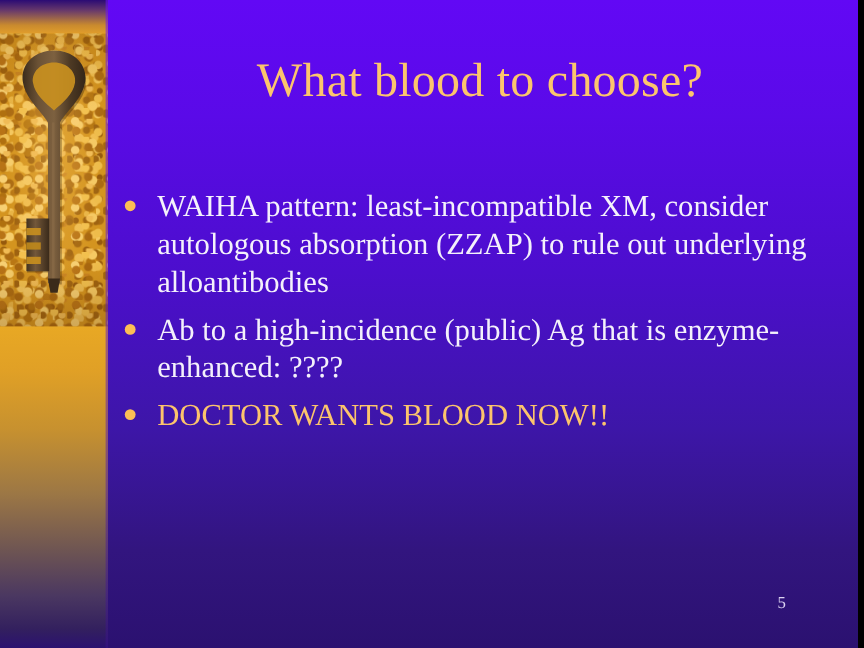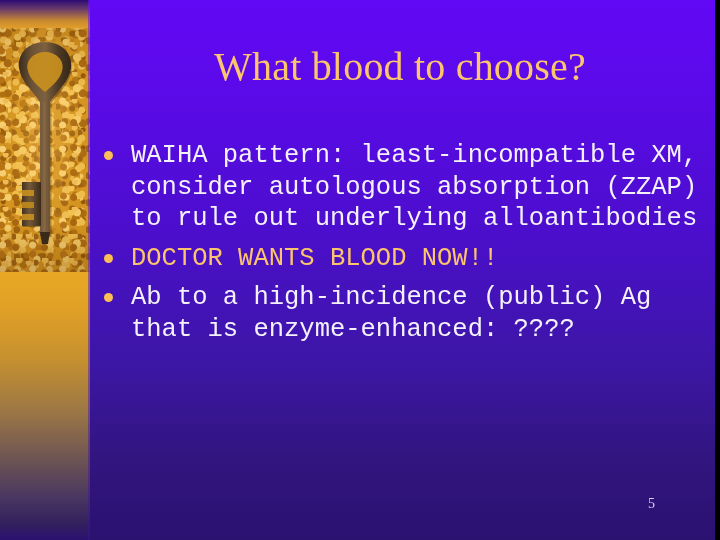--- a/index.html
+++ b/index.html
@@ -123,23 +123,22 @@
     font-size: 40px;
     line-height: 46px;
     letter-spacing: 0.2px;
     white-space: nowrap;
   }
 
   
   .body {
     position: absolute;
     left: 104px;
-    top: 140px;
+    top: 156px;
     width: 608px;
-    font-family: Liberation Mono, monospace;
   }
   .bullet-row {
     display: flex;
     align-items: flex-start;
     margin-bottom: 8px;
   }
   .bullet-dot {
     flex: 0 0 auto;
     width: 9px;
     height: 9px;
@@ -244,25 +243,25 @@
   <div class="body">
 
     <div class="bullet-row">
       <div class="bullet-dot"></div>
       <div class="bullet-text">WAIHA pattern:  least-incompatible XM, consider autologous absorption (ZZAP) to rule out underlying alloantibodies</div>
     </div>
 
 
     <div class="bullet-row">
       <div class="bullet-dot"></div>
-      <div class="bullet-text accent">DOCTOR WANTS BLOOD NOW!!</div>
+      <div class="bullet-text">Ab to a high-incidence (public) Ag that is enzyme-enhanced:  ????</div>
     </div>
 
     <div class="bullet-row">
       <div class="bullet-dot"></div>
-      <div class="bullet-text">Ab to a high-incidence (public) Ag that is enzyme-enhanced:  ????</div>
+      <div class="bullet-text accent">DOCTOR WANTS BLOOD NOW!!</div>
     </div>
 
   </div>
 
   <div class="slide-number">5</div>
 
 </div>
 
 </body></html>

